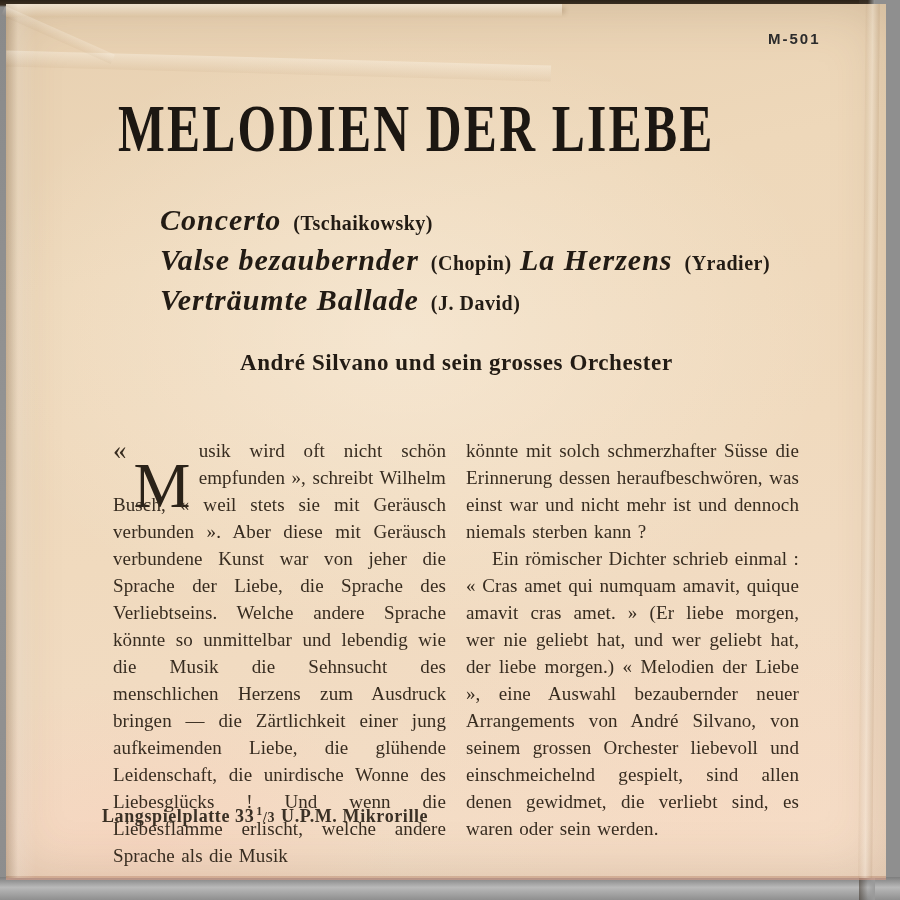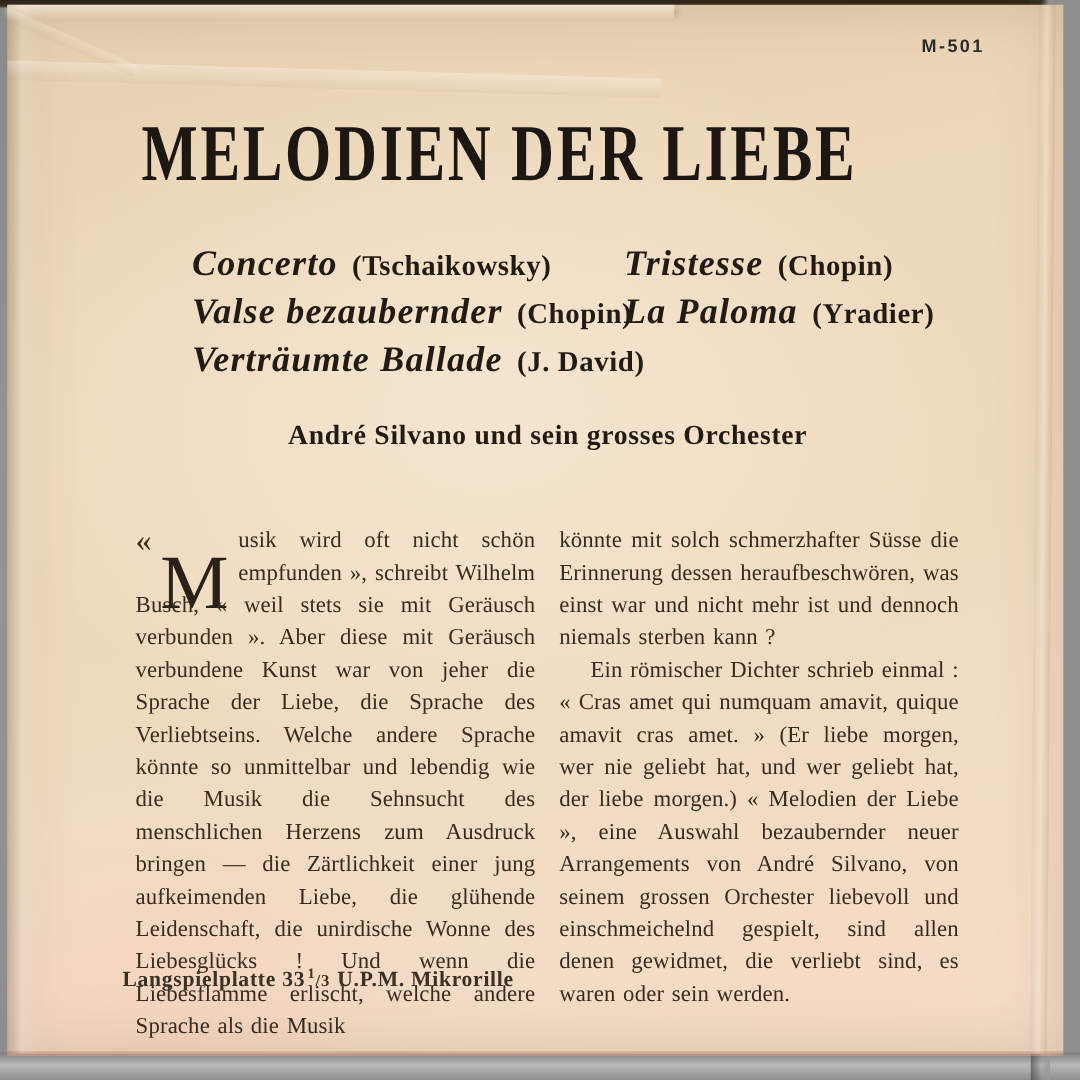--- a/index.html
+++ b/index.html
@@ -49,21 +49,21 @@
     font-size:15px;font-weight:bold;letter-spacing:2px;color:#2b2b2b;
   }
   .title{
     position:absolute;left:112px;top:92px;margin:0;
     font-size:67px;line-height:64px;font-weight:bold;color:#1c1712;
     letter-spacing:3px;white-space:nowrap;
     transform:scaleX(0.74);transform-origin:left center;
   }
   .track{position:absolute;white-space:nowrap;color:#221b14;}
   .track .tt{font-style:italic;font-weight:bold;font-size:30px;letter-spacing:1px;}
-  .track .tc{font-weight:bold;font-size:24px;letter-spacing:.5px;margin-left:12px;}
+  .track .tc{font-weight:bold;font-size:20px;letter-spacing:.5px;margin-left:12px;}
   .tr-l1{left:154px;top:199px;} .tr-l2{left:154px;top:239px;} .tr-l3{left:154px;top:279px;}
   .tr-r1{left:514px;top:199px;} .tr-r2{left:514px;top:239px;}
   .artist{
     position:absolute;left:234px;top:346px;
     font-size:23px;font-weight:bold;letter-spacing:.6px;color:#221b14;white-space:nowrap;
   }
   .notes{position:absolute;left:107px;top:433px;width:686px;display:flex;gap:20px;}
   .col{width:333px;font-size:19px;line-height:27px;text-align:justify;color:#372c20;
     letter-spacing:.1px;word-spacing:1.5px;}
   .col p{margin:0;}
@@ -99,25 +99,22 @@
 
     <div class="track tr-l1">
       <span class="tt">Concerto</span><span class="tc">(Tschaikowsky)</span>
     </div>
     <div class="track tr-l2">
       <span class="tt">Valse bezaubernder</span><span class="tc">(Chopin)</span>
     </div>
     <div class="track tr-l3">
       <span class="tt">Verträumte Ballade</span><span class="tc">(J. David)</span>
     </div>
-    <div class="track tr-r1">
-      <span class="tt">Tristesse</span><span class="tc">(Chopin)</span>
-    </div>
     <div class="track tr-r2">
-      <span class="tt">La Paloma</span><span class="tc">(Yradier)</span>
+      <span class="tt">La Herzens</span><span class="tc">(Yradier)</span>
     </div>
 
     <div class="artist">André Silvano und sein grosses Orchester</div>
 
     <div class="notes">
       <div class="col">
         <span class="dropcap-wrap"><span class="oq">«</span><span class="dc">M</span></span><span>usik wird oft nicht schön empfunden », schreibt Wilhelm Busch, « weil stets sie mit Geräusch verbunden ». Aber diese mit Geräusch verbundene Kunst war von jeher die Sprache der Liebe, die Sprache des Verliebtseins. Welche andere Sprache könnte so unmittelbar und lebendig wie die Musik die Sehnsucht des menschlichen Herzens zum Ausdruck bringen — die Zärtlichkeit einer jung aufkeimenden Liebe, die glühende Leidenschaft, die unirdische Wonne des Liebesglücks ! Und wenn die Liebesflamme erlischt, welche andere Sprache als die Musik</span>
       </div>
       <div class="col">
         <p class="p1">könnte mit solch schmerzhafter Süsse die Erinnerung dessen heraufbeschwören, was einst war und nicht mehr ist und dennoch niemals sterben kann ?</p>

